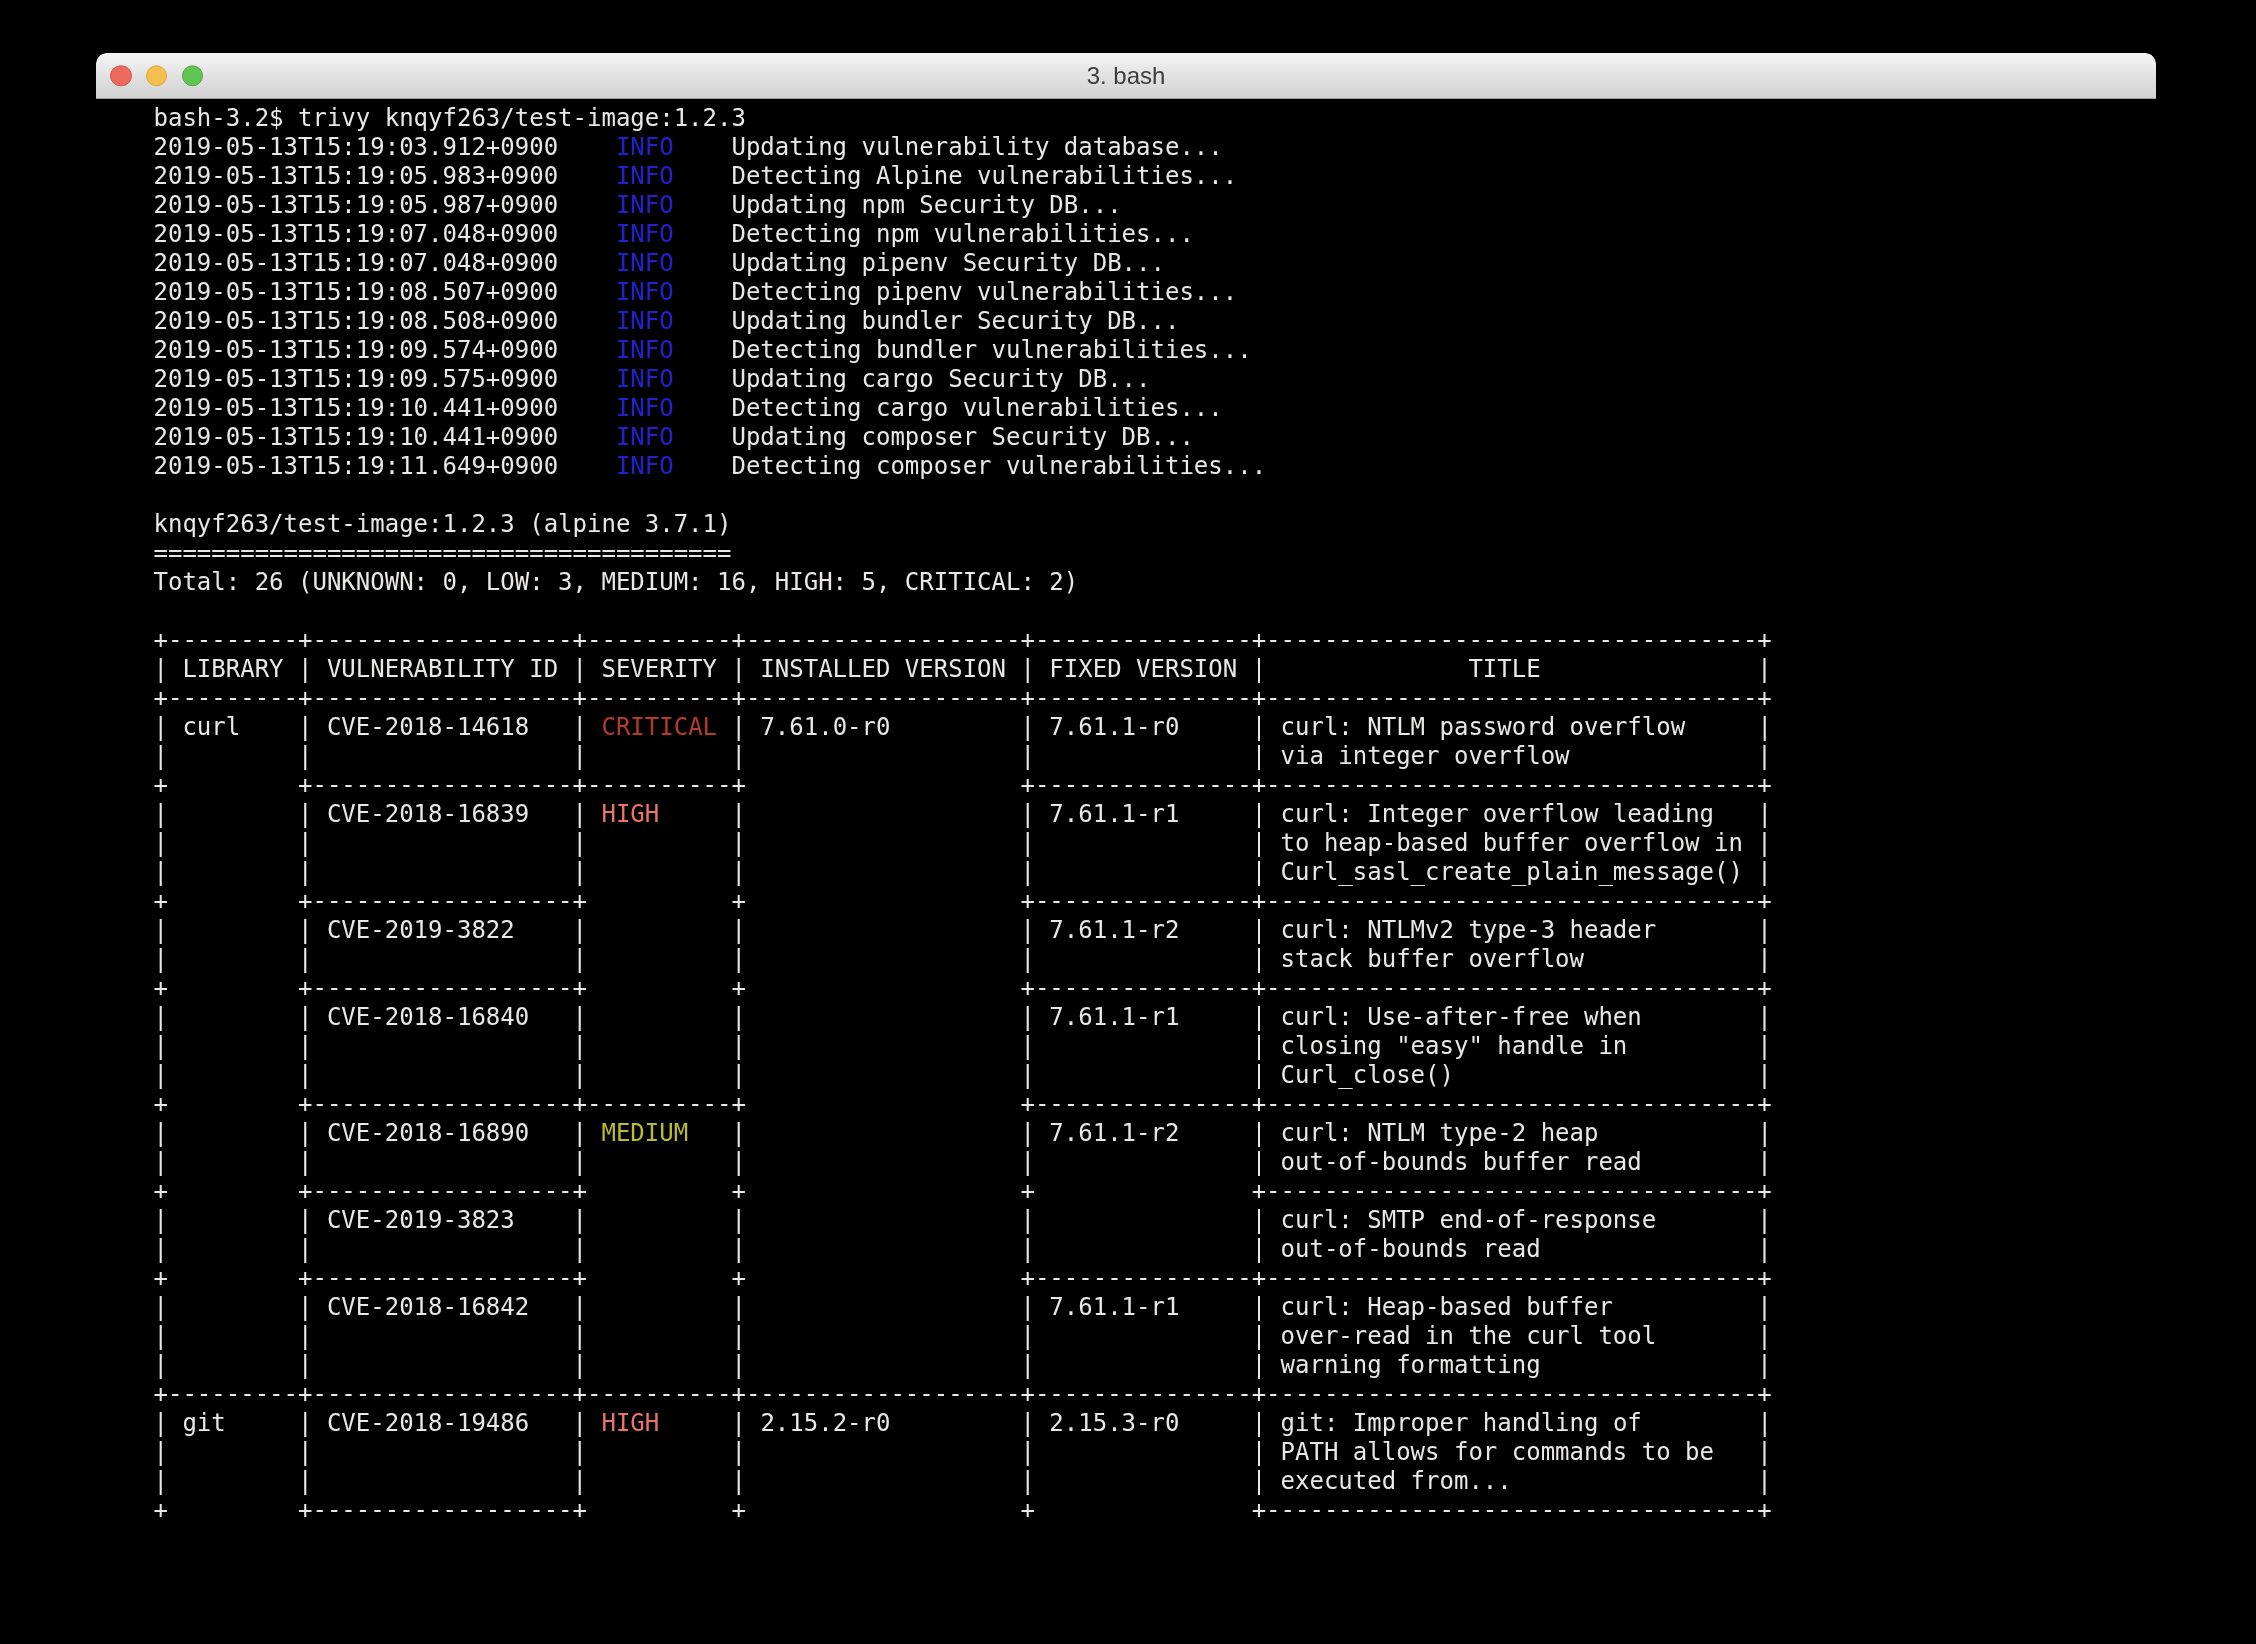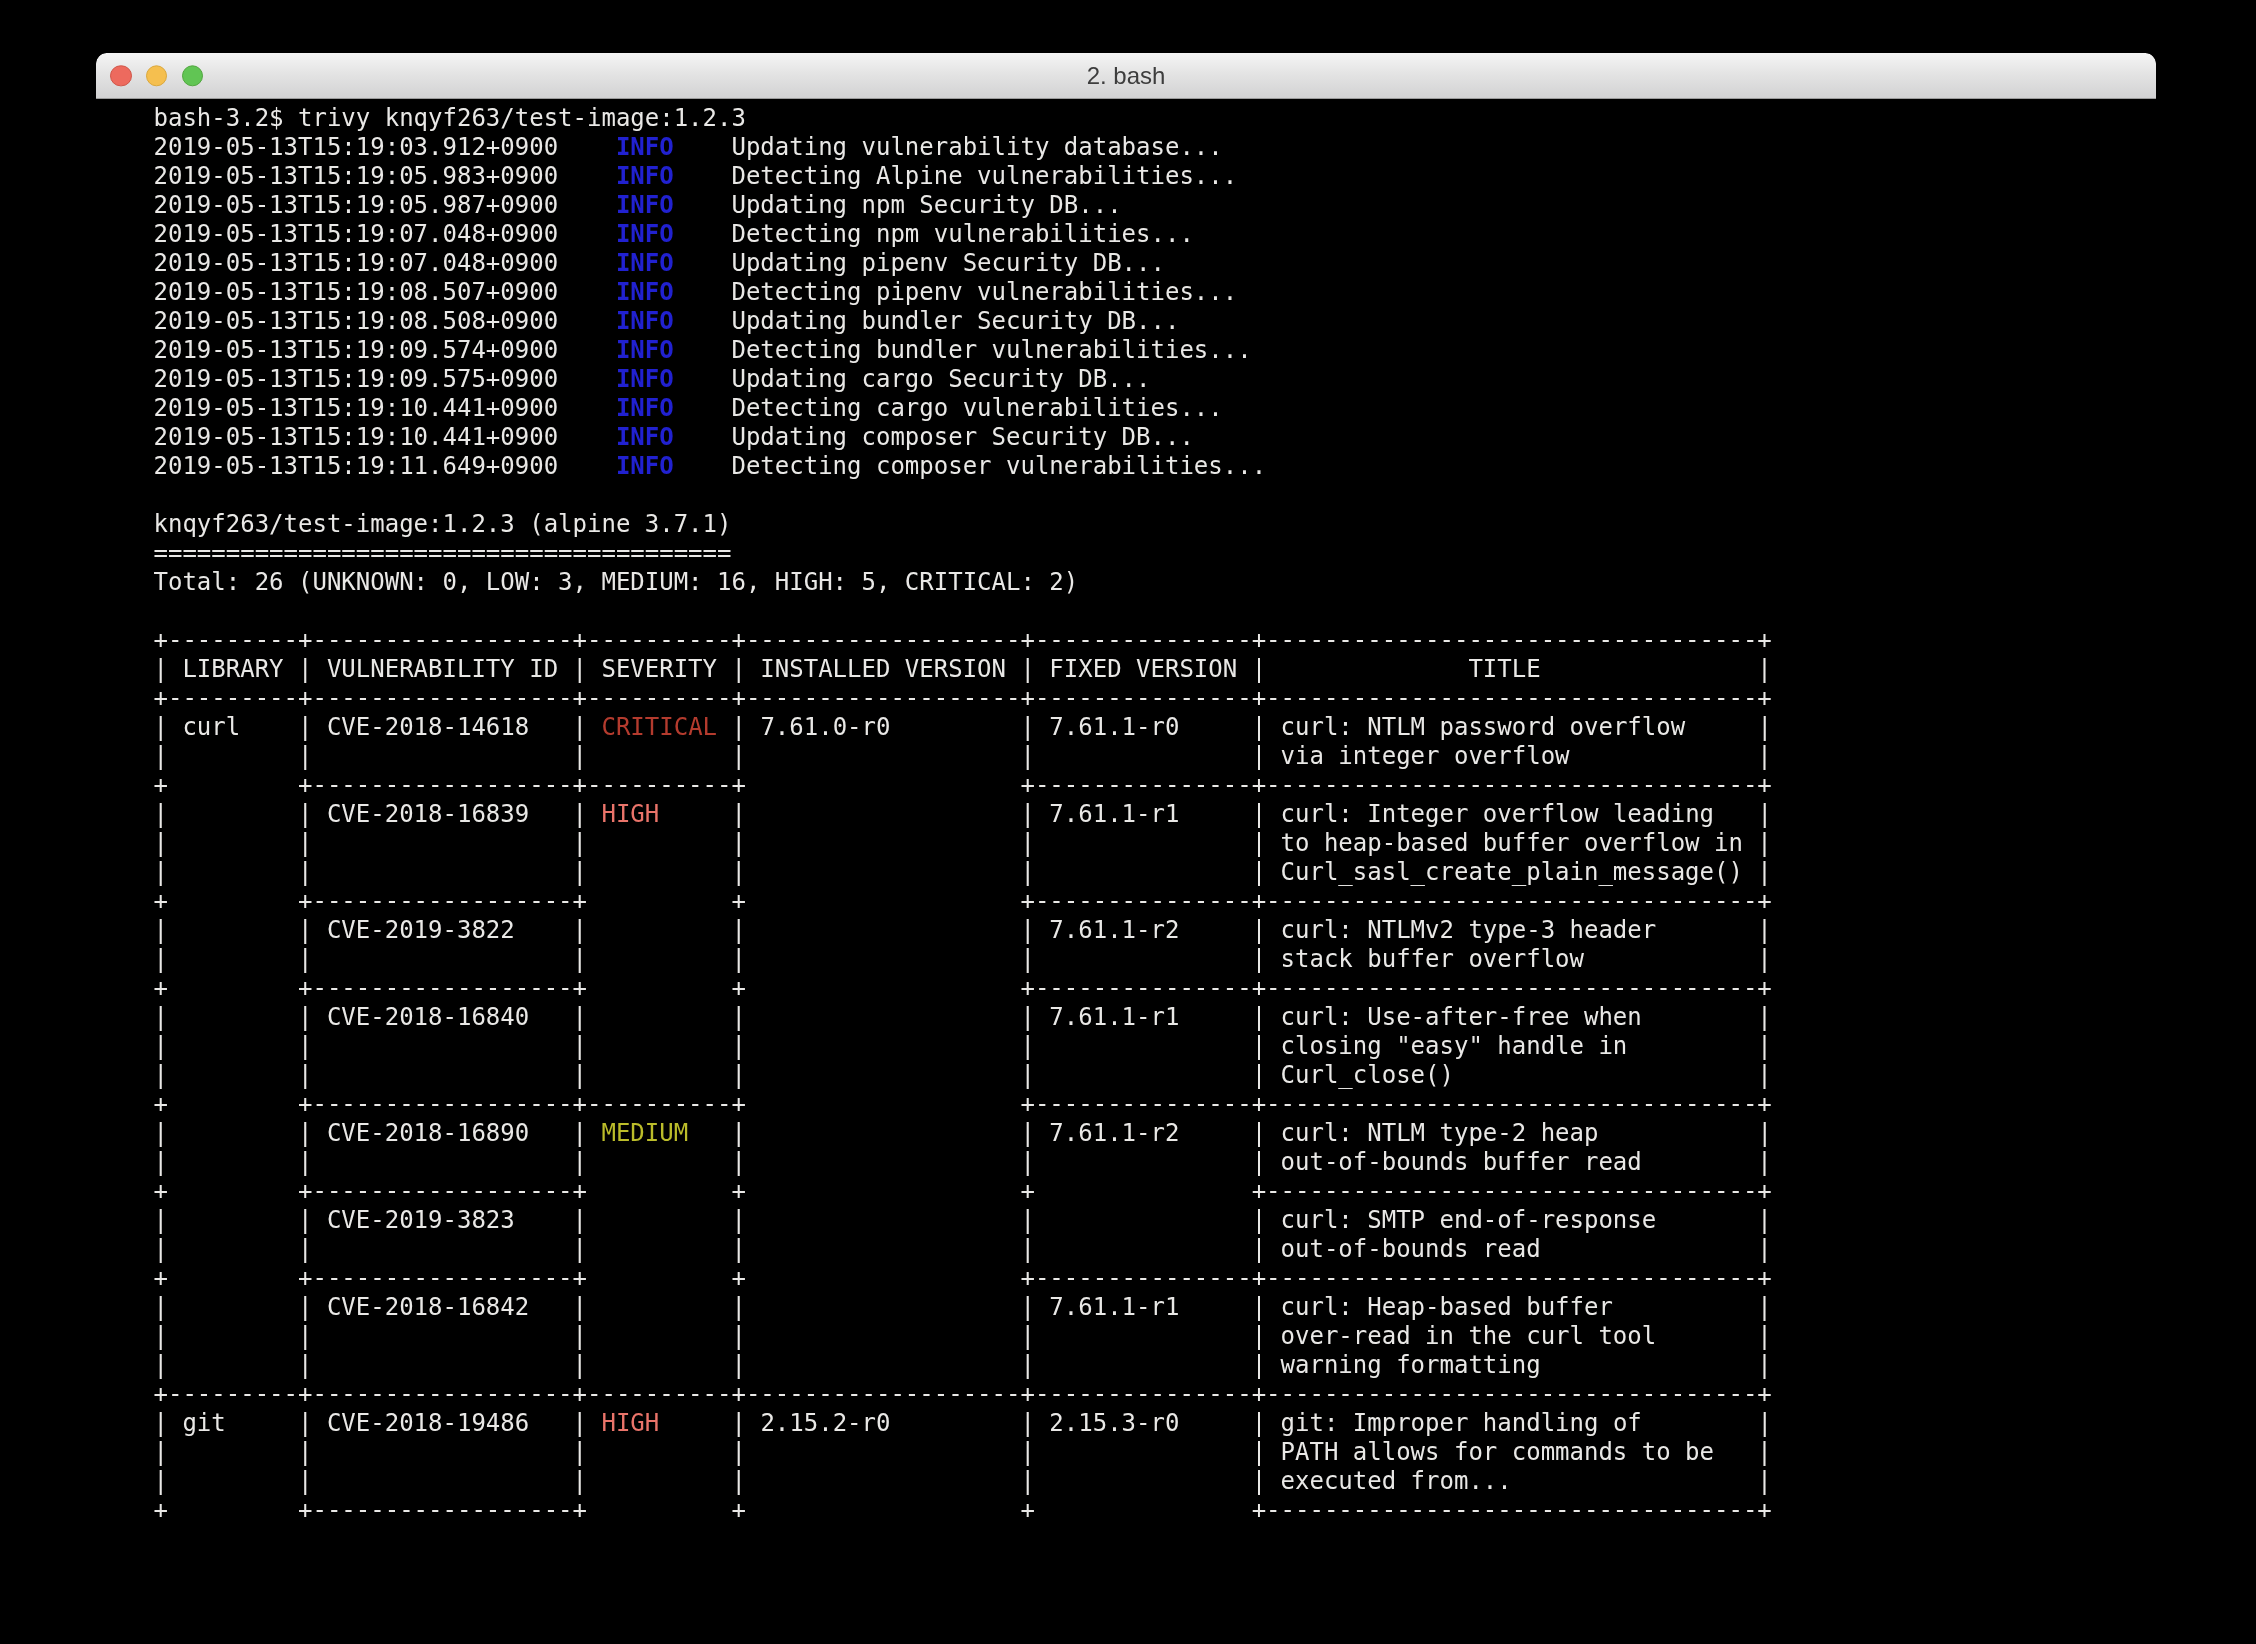--- a/index.html
+++ b/index.html
@@ -60,34 +60,34 @@
   .light-zoom  { background: var(--light-green); border: 0.9px solid #51a63f; }
   .terminal {
     padding: 4.5px 12.5px 0 12.5px;
     font-family: "DejaVu Sans Mono", monospace;
     font-size: 24px;
     line-height: 29px;
     white-space: pre;
     color: var(--fg);
   }
   .line { height: 29px; margin-left: 45px; }
-  .line .info     { color: var(--info); font-weight: bold; }
+  .line .info     { color: var(--info); }
   .line .critical { color: var(--critical); text-align: right; }
   .line .high     { color: var(--high); }
   .line .medium   { color: var(--medium); }
 </style>
 </head>
 <body>
 
 <div class="screen">
   <div class="window">
     <div class="titlebar">
       <div class="lights">
         <div class="light light-close"></div>
         <div class="light light-min"></div>
         <div class="light light-zoom"></div>
       </div>
-      <div class="window-title">2. bash</div>
+      <div class="window-title">3. bash</div>
     </div>
     <div class="terminal"><div class="line"><span>bash-3.2$ trivy knqyf263/test-image:1.2.3</span></div><div class="line"><span>2019-05-13T15:19:03.912+0900    </span><span class="info">INFO</span><span>    Updating vulnerability database...</span></div><div class="line"><span>2019-05-13T15:19:05.983+0900    </span><span class="info">INFO</span><span>    Detecting Alpine vulnerabilities...</span></div><div class="line"><span>2019-05-13T15:19:05.987+0900    </span><span class="info">INFO</span><span>    Updating npm Security DB...</span></div><div class="line"><span>2019-05-13T15:19:07.048+0900    </span><span class="info">INFO</span><span>    Detecting npm vulnerabilities...</span></div><div class="line"><span>2019-05-13T15:19:07.048+0900    </span><span class="info">INFO</span><span>    Updating pipenv Security DB...</span></div><div class="line"><span>2019-05-13T15:19:08.507+0900    </span><span class="info">INFO</span><span>    Detecting pipenv vulnerabilities...</span></div><div class="line"><span>2019-05-13T15:19:08.508+0900    </span><span class="info">INFO</span><span>    Updating bundler Security DB...</span></div><div class="line"><span>2019-05-13T15:19:09.574+0900    </span><span class="info">INFO</span><span>    Detecting bundler vulnerabilities...</span></div><div class="line"><span>2019-05-13T15:19:09.575+0900    </span><span class="info">INFO</span><span>    Updating cargo Security DB...</span></div><div class="line"><span>2019-05-13T15:19:10.441+0900    </span><span class="info">INFO</span><span>    Detecting cargo vulnerabilities...</span></div><div class="line"><span>2019-05-13T15:19:10.441+0900    </span><span class="info">INFO</span><span>    Updating composer Security DB...</span></div><div class="line"><span>2019-05-13T15:19:11.649+0900    </span><span class="info">INFO</span><span>    Detecting composer vulnerabilities...</span></div><div class="line">&nbsp;</div><div class="line"><span>knqyf263/test-image:1.2.3 (alpine 3.7.1)</span></div><div class="line"><span>========================================</span></div><div class="line"><span>Total: 26 (UNKNOWN: 0, LOW: 3, MEDIUM: 16, HIGH: 5, CRITICAL: 2)</span></div><div class="line">&nbsp;</div><div class="line"><span>+---------+------------------+----------+-------------------+---------------+----------------------------------+</span></div><div class="line"><span>| LIBRARY | VULNERABILITY ID | SEVERITY | INSTALLED VERSION | FIXED VERSION |              TITLE               |</span></div><div class="line"><span>+---------+------------------+----------+-------------------+---------------+----------------------------------+</span></div><div class="line"><span>| curl    | CVE-2018-14618   | </span><span class="critical">CRITICAL</span><span> | 7.61.0-r0         | 7.61.1-r0     | curl: NTLM password overflow     |</span></div><div class="line"><span>|         |                  |          |                   |               | via integer overflow             |</span></div><div class="line"><span>+         +------------------+----------+                   +---------------+----------------------------------+</span></div><div class="line"><span>|         | CVE-2018-16839   | </span><span class="high">HIGH</span><span>     |                   | 7.61.1-r1     | curl: Integer overflow leading   |</span></div><div class="line"><span>|         |                  |          |                   |               | to heap-based buffer overflow in |</span></div><div class="line"><span>|         |                  |          |                   |               | Curl_sasl_create_plain_message() |</span></div><div class="line"><span>+         +------------------+          +                   +---------------+----------------------------------+</span></div><div class="line"><span>|         | CVE-2019-3822    |          |                   | 7.61.1-r2     | curl: NTLMv2 type-3 header       |</span></div><div class="line"><span>|         |                  |          |                   |               | stack buffer overflow            |</span></div><div class="line"><span>+         +------------------+          +                   +---------------+----------------------------------+</span></div><div class="line"><span>|         | CVE-2018-16840   |          |                   | 7.61.1-r1     | curl: Use-after-free when        |</span></div><div class="line"><span>|         |                  |          |                   |               | closing "easy" handle in         |</span></div><div class="line"><span>|         |                  |          |                   |               | Curl_close()                     |</span></div><div class="line"><span>+         +------------------+----------+                   +---------------+----------------------------------+</span></div><div class="line"><span>|         | CVE-2018-16890   | </span><span class="medium">MEDIUM</span><span>   |                   | 7.61.1-r2     | curl: NTLM type-2 heap           |</span></div><div class="line"><span>|         |                  |          |                   |               | out-of-bounds buffer read        |</span></div><div class="line"><span>+         +------------------+          +                   +               +----------------------------------+</span></div><div class="line"><span>|         | CVE-2019-3823    |          |                   |               | curl: SMTP end-of-response       |</span></div><div class="line"><span>|         |                  |          |                   |               | out-of-bounds read               |</span></div><div class="line"><span>+         +------------------+          +                   +---------------+----------------------------------+</span></div><div class="line"><span>|         | CVE-2018-16842   |          |                   | 7.61.1-r1     | curl: Heap-based buffer          |</span></div><div class="line"><span>|         |                  |          |                   |               | over-read in the curl tool       |</span></div><div class="line"><span>|         |                  |          |                   |               | warning formatting               |</span></div><div class="line"><span>+---------+------------------+----------+-------------------+---------------+----------------------------------+</span></div><div class="line"><span>| git     | CVE-2018-19486   | </span><span class="high">HIGH</span><span>     | 2.15.2-r0         | 2.15.3-r0     | git: Improper handling of        |</span></div><div class="line"><span>|         |                  |          |                   |               | PATH allows for commands to be   |</span></div><div class="line"><span>|         |                  |          |                   |               | executed from...                 |</span></div><div class="line"><span>+         +------------------+          +                   +               +----------------------------------+</span></div></div>
   </div>
 </div>
 
 
 </body></html>

